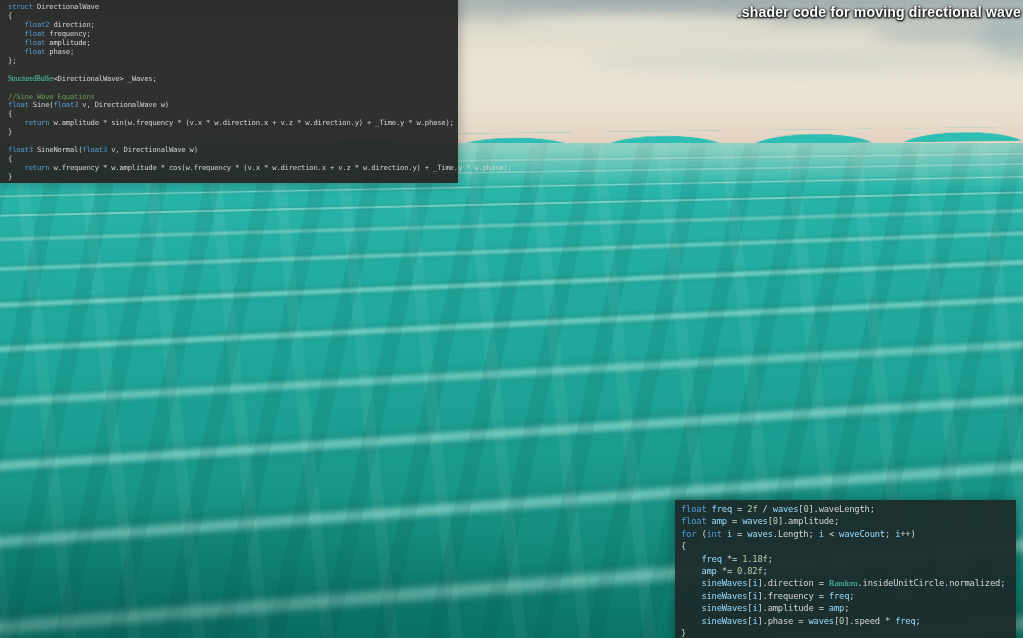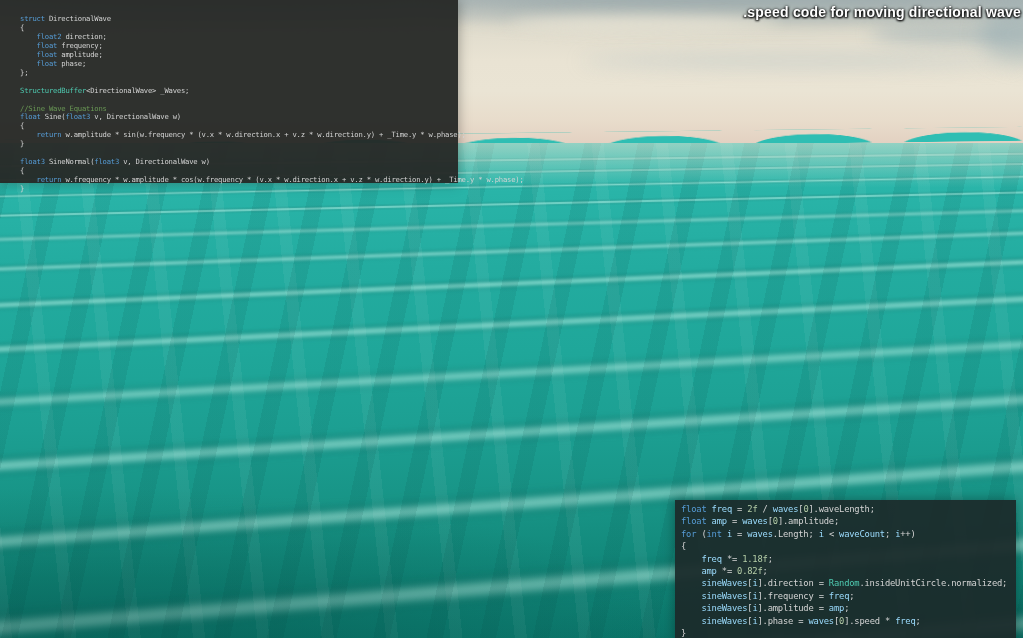--- a/index.html
+++ b/index.html
@@ -67,37 +67,37 @@
       radial-gradient(120% 70% at 8% 108%, rgba(0,58,52,.38), rgba(0,58,52,0) 55%),
       radial-gradient(90% 55% at 96% 112%, rgba(0,62,55,.30), rgba(0,62,55,0) 55%),
       linear-gradient(180deg, rgba(244,228,210,.5) 0%, rgba(244,228,210,0) 9%);
   }
 
   
   .panel{position:absolute;box-shadow:0 0 12px rgba(0,0,0,.35);}
   .shader-panel{
     left:0;top:0;width:458px;height:183px;
     background:rgba(37,39,37,.95);
-    padding:12px;box-sizing:border-box;
+    padding:0;box-sizing:border-box;
   }
   .csharp-panel{
     left:675px;top:500px;width:341px;height:142px;
     background:rgba(28,42,42,.94);
     box-sizing:border-box;
   }
   .code{
     font-family:"DejaVu Sans Mono","Liberation Mono",monospace;
     white-space:pre;color:#d4d4d4;
   }
   .code-sm{font-size:7.2px;line-height:8.95px;letter-spacing:-0.2px;padding:3px 2px 0 8px;}
   .code-lg{font-size:8.8px;line-height:12.4px;letter-spacing:-0.2px;padding:3px 4px 0 6px;}
   .tk-k{color:#569cd6;}
   .tk-t{color:#d4d4d4;}
   .tk-c{color:#6a9955;}
-  .tk-ty{color:#4ec9b0;}
+  .tk-ty{color:#4ec9b0;font-family:Liberation Serif, serif;}
   .tk-v{color:#9cdcfe;}
   .tk-n{color:#b5cea8;}
 
   .overlay-title{
     position:absolute;margin:0;color:#ffffff;font-weight:bold;font-size:14px;
     font-family:"Liberation Sans",sans-serif;letter-spacing:.2px;
     text-shadow:1px 1px 2px rgba(0,0,0,.95), -1px 1px 2px rgba(0,0,0,.75), 0 0 3px rgba(0,0,0,.8);
   }
   .shader-title{top:4px;right:2px;text-align:right;}
   .csharp-title{top:466px;right:3px;text-align:right;}
@@ -132,19 +132,19 @@
     <div class="crest c11"></div>
     <div class="crest c12"></div>
     <div class="crest c13"></div>
     <div class="ocean-texture"></div>
     <div class="ocean-shade"></div>
   </div>
 
   <section class="panel shader-panel">
     <div class="code code-sm"><div><span class="tk-k">struct</span><span class="tk-t"> DirectionalWave</span></div><div><span class="tk-t">{</span></div><div><span class="tk-t">    </span><span class="tk-k">float2</span><span class="tk-t"> direction;</span></div><div><span class="tk-t">    </span><span class="tk-k">float</span><span class="tk-t"> frequency;</span></div><div><span class="tk-t">    </span><span class="tk-k">float</span><span class="tk-t"> amplitude;</span></div><div><span class="tk-t">    </span><span class="tk-k">float</span><span class="tk-t"> phase;</span></div><div><span class="tk-t">};</span></div><div>&nbsp;</div><div><span class="tk-ty">StructuredBuffer</span><span class="tk-t">&lt;DirectionalWave&gt; _Waves;</span></div><div>&nbsp;</div><div><span class="tk-c">//Sine Wave Equations</span></div><div><span class="tk-k">float</span><span class="tk-t"> Sine(</span><span class="tk-k">float3</span><span class="tk-t"> v, DirectionalWave w)</span></div><div><span class="tk-t">{</span></div><div><span class="tk-t">    </span><span class="tk-k">return</span><span class="tk-t"> w.amplitude * sin(w.frequency * (v.x * w.direction.x + v.z * w.direction.y) + _Time.y * w.phase);</span></div><div><span class="tk-t">}</span></div><div>&nbsp;</div><div><span class="tk-k">float3</span><span class="tk-t"> SineNormal(</span><span class="tk-k">float3</span><span class="tk-t"> v, DirectionalWave w)</span></div><div><span class="tk-t">{</span></div><div><span class="tk-t">    </span><span class="tk-k">return</span><span class="tk-t"> w.frequency * w.amplitude * cos(w.frequency * (v.x * w.direction.x + v.z * w.direction.y) + _Time.y * w.phase);</span></div><div><span class="tk-t">}</span></div></div>
   </section>
-  <h1 class="overlay-title shader-title">.speed code for moving directional wave</h1>
+  <h1 class="overlay-title shader-title">.shader code for moving directional wave</h1>
 
   <section class="panel csharp-panel">
     <div class="code code-lg"><div><span class="tk-k">float</span><span class="tk-t"> </span><span class="tk-v">freq</span><span class="tk-t"> = </span><span class="tk-n">2f</span><span class="tk-t"> / </span><span class="tk-v">waves</span><span class="tk-t">[</span><span class="tk-n">0</span><span class="tk-t">].waveLength;</span></div><div><span class="tk-k">float</span><span class="tk-t"> </span><span class="tk-v">amp</span><span class="tk-t"> = </span><span class="tk-v">waves</span><span class="tk-t">[</span><span class="tk-n">0</span><span class="tk-t">].amplitude;</span></div><div><span class="tk-k">for</span><span class="tk-t"> (</span><span class="tk-k">int</span><span class="tk-t"> </span><span class="tk-v">i</span><span class="tk-t"> = </span><span class="tk-v">waves</span><span class="tk-t">.Length; </span><span class="tk-v">i</span><span class="tk-t"> &lt; </span><span class="tk-v">waveCount</span><span class="tk-t">; </span><span class="tk-v">i</span><span class="tk-t">++)</span></div><div><span class="tk-t">{</span></div><div><span class="tk-t">    </span><span class="tk-v">freq</span><span class="tk-t"> *= </span><span class="tk-n">1.18f</span><span class="tk-t">;</span></div><div><span class="tk-t">    </span><span class="tk-v">amp</span><span class="tk-t"> *= </span><span class="tk-n">0.82f</span><span class="tk-t">;</span></div><div><span class="tk-t">    </span><span class="tk-v">sineWaves</span><span class="tk-t">[</span><span class="tk-v">i</span><span class="tk-t">].direction = </span><span class="tk-ty">Random</span><span class="tk-t">.insideUnitCircle.normalized;</span></div><div><span class="tk-t">    </span><span class="tk-v">sineWaves</span><span class="tk-t">[</span><span class="tk-v">i</span><span class="tk-t">].frequency = </span><span class="tk-v">freq</span><span class="tk-t">;</span></div><div><span class="tk-t">    </span><span class="tk-v">sineWaves</span><span class="tk-t">[</span><span class="tk-v">i</span><span class="tk-t">].amplitude = </span><span class="tk-v">amp</span><span class="tk-t">;</span></div><div><span class="tk-t">    </span><span class="tk-v">sineWaves</span><span class="tk-t">[</span><span class="tk-v">i</span><span class="tk-t">].phase = </span><span class="tk-v">waves</span><span class="tk-t">[</span><span class="tk-n">0</span><span class="tk-t">].speed * </span><span class="tk-v">freq</span><span class="tk-t">;</span></div><div><span class="tk-t">}</span></div></div>
   </section>
 
 </div>
 
 </body></html>

